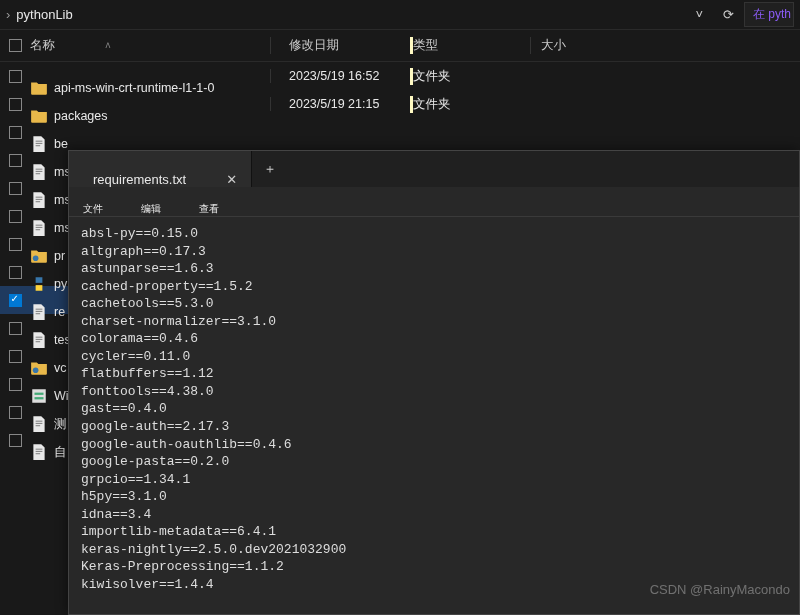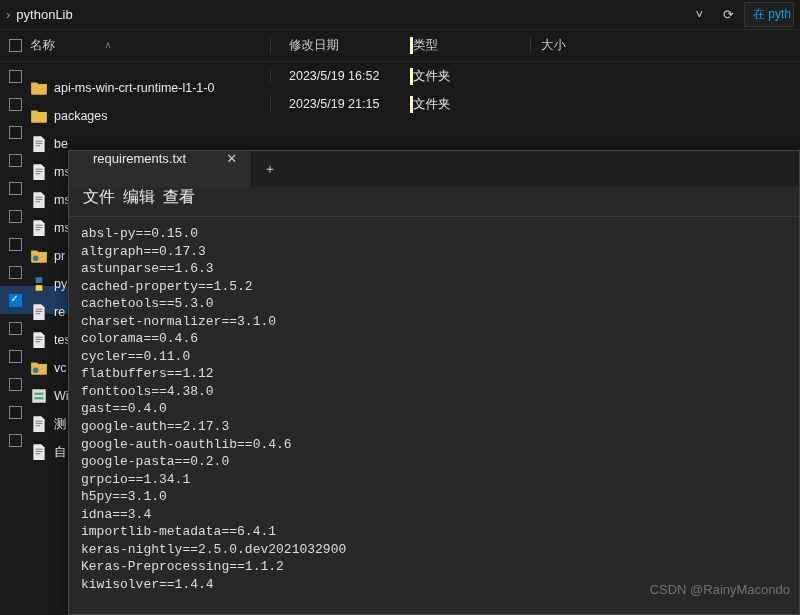--- a/index.html
+++ b/index.html
@@ -22,21 +22,21 @@
 }
 .top-bar .chev { color: #999; margin-right: 6px; }
 .top-bar .path { flex: 0 0 auto; }
 .top-bar .spacer { flex: 1; }
 .top-bar .nav-ico { color: #ccc; margin: 0 10px; }
 .top-bar .search-box {
   background: #202020;
   border: 1px solid #333;
   padding: 3px 8px;
   width: 50px;
-  color: #0ea5e9;
+  color: #8b5cf6;
   font-size: 12px;
   overflow: hidden;
   white-space: nowrap;
 }
 
 .col-header {
   height: 32px;
   display: flex;
   align-items: center;
   color: #ccc;
@@ -80,40 +80,40 @@
   flex-direction: column;
   box-shadow: -2px -2px 10px rgba(0,0,0,.4);
 }
 .np-tabs {
   height: 36px;
   background: #202020;
   display: flex;
   align-items: stretch;
 }
 .np-tab {
-  display: flex; align-items: flex-start;
+  display: flex; align-items: flex-end;
   padding: 0 14px;
   background: #2c2c2c;
   border-right: 1px solid #111;
   gap: 10px;
   font-size: 13px;
 }
 .np-tab .doc-ico { color:#6aa7ff; }
 .np-tab .close { color:#ccc; margin-left: 30px; }
 .np-newtab {
   display:flex; align-items:center; justify-content:center;
   width: 36px; color:#ccc;
 }
 .np-menu {
   height: 30px;
   display: flex;
-  align-items: flex-start;
-  gap: 8px;
+  align-items: flex-end;
+  gap: 38px;
   padding: 0 14px;
-  font-size: 16px;
+  font-size: 10px;
   border-bottom: 1px solid #3a3a3a;
 }
 .np-content {
   flex: 1;
   padding: 8px 12px;
   font-family: Consolas, "Courier New", monospace;
   font-size: 13px;
   line-height: 1.35;
   white-space: pre;
   color: #ddd;

